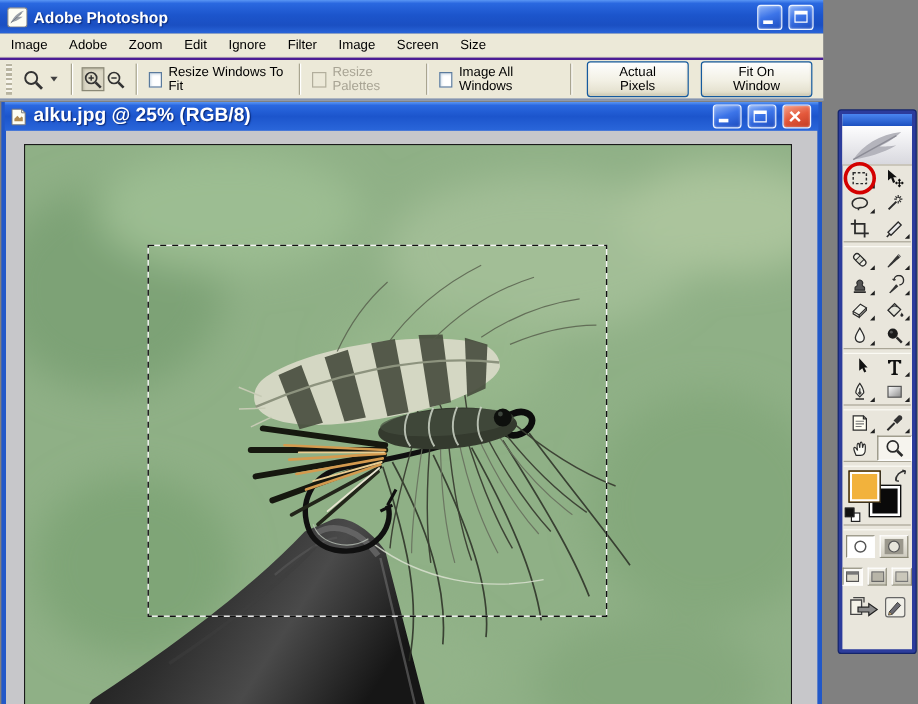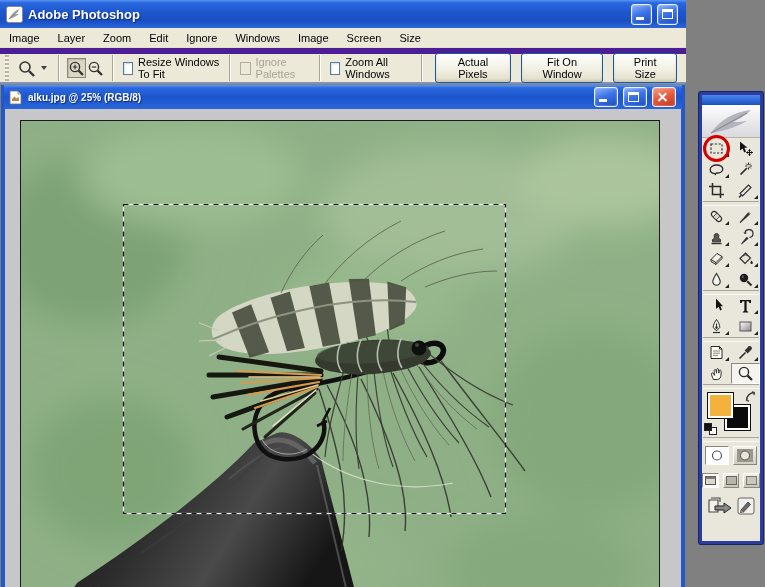--- a/index.html
+++ b/index.html
@@ -26,21 +26,21 @@
   .xpbtn .g-x1,.xpbtn .g-x2 { position:absolute; left:4px; top:8px; width:11px; height:2.4px; background:#fff; }
   .xpbtn .g-x1 { transform:rotate(45deg);} .xpbtn .g-x2 { transform:rotate(-45deg);}
 
   
   .menubar { height:20px; background:#ece9d8; display:flex; align-items:center; border-bottom:1px solid #e2dfc8; }
   .menubar .mi { padding:2px 9px; color:#000; cursor:default; }
 
   
   .optionsbar {
     height:36px; background:#ece9d8; display:flex; align-items:center;
-    border-top:6px solid #4c1d95; border-bottom:2px solid #8494b0; padding:0 4px;
+    border-top:2px solid #4c1d95; border-bottom:2px solid #8494b0; padding:0 4px;
   }
   .grip { width:5px; height:26px; margin:0 4px 0 1px;
     background:repeating-linear-gradient(180deg,#b8b4a0 0 2px,#f6f4ea 2px 4px); }
   .obsep { width:2px; height:26px; margin:0 7px;
     border-left:1px solid #a9a590; border-right:1px solid #fff; }
   .toolpreset { display:flex; align-items:center; gap:3px; padding:2px 4px; }
   .dropdn { width:0; height:0; border-left:3.5px solid transparent; border-right:3.5px solid transparent; border-top:4px solid #404040; margin-left:2px; }
   .zbtn { width:20px; height:20px; display:flex; align-items:center; justify-content:center; border:1px solid transparent; }
   .zbtn.pressed { border:1px solid #8a8876; background:#dcd8c6; box-shadow:inset 1px 1px 2px #b8b4a0; }
   .chk { display:flex; align-items:center; gap:5px; margin:0 2px; }
@@ -60,21 +60,21 @@
   .docwin {
     position:absolute; left:1px; top:1px; width:684px; height:540px;
     border:4px solid #2258c8; border-top:none; border-radius:0 0 2px 2px;
     background:#c7c7ca;
   }
   .doctitle {
     height:24px; display:flex; align-items:center; padding:0 4px; margin:0 -1px;
     background:linear-gradient(180deg,#5a96f4 0%,#2a68e0 12%,#1c55cc 50%,#2a66da 100%);
   }
   .doctitle .docicon { width:15px; height:15px; margin-right:5px; }
-  .doctitle .dtext { color:#fff; font-weight:bold; font-size:10px; text-shadow:1px 1px 1px #0a2a7a; flex:1; }
+  .doctitle .dtext { color:#fff; font-weight:bold; font-size:16px; text-shadow:1px 1px 1px #0a2a7a; flex:1; }
   .doctitle .winbtns .xpbtn { width:24px; height:20px; }
   .doccanvas { position:relative; width:100%; height:505px; padding:11px 0 0 15px; }
   .photo { position:relative; width:640px; height:500px; border:1px solid #1a1a1a; background:#8fb086; overflow:hidden; }
   .photo svg { display:block; }
 
   
   .toolbox {
     position:absolute; left:699px; top:8px; width:64px; height:452px;
     background:#e9e6dc; border:3px solid #2c3c9c; border-radius:2px;
     box-shadow:0 0 0 1px #14246a;
@@ -127,25 +127,25 @@
           <span class="g-min"></span>
         </span>
       <span class="xpbtn">
           <span class="g-max"></span>
         </span>
     </span>
   </div>
 
   <div class="menubar">
     <span class="mi">Image</span>
-    <span class="mi">Layer</span>
+    <span class="mi">Adobe</span>
     <span class="mi">Zoom</span>
     <span class="mi">Edit</span>
     <span class="mi">Ignore</span>
-    <span class="mi">Windows</span>
+    <span class="mi">Filter</span>
     <span class="mi">Image</span>
     <span class="mi">Screen</span>
     <span class="mi">Size</span>
   </div>
 
   <div class="optionsbar">
     <span class="grip"></span>
     <span class="toolpreset">
       <svg width="19" height="19" viewBox="0 0 19 19">
         <circle cx="8" cy="8" r="5" fill="none" stroke="#333" stroke-width="1.6"></circle>
@@ -169,31 +169,30 @@
       </svg>
     </span>
     <span class="obsep"></span>
     <label class="chk">
       <span class="chkbox"></span>
       <span class="chklabel">Resize Windows To Fit</span>
     </label>
     <span class="obsep"></span>
     <label class="chk disabled">
       <span class="chkbox"></span>
-      <span class="chklabel">Ignore Palettes</span>
+      <span class="chklabel">Resize Palettes</span>
     </label>
     <span class="obsep"></span>
     <label class="chk">
       <span class="chkbox"></span>
-      <span class="chklabel">Zoom All Windows</span>
+      <span class="chklabel">Image All Windows</span>
     </label>
     <span class="obsep"></span>
     <button class="pushbtn">Actual Pixels</button>
     <button class="pushbtn">Fit On Window</button>
-    <button class="pushbtn">Print Size</button>
   </div>
 
   <div class="workspace">
 
     <div class="docwin">
       <div class="doctitle">
         <svg class="docicon" viewBox="0 0 15 15">
           <path d="M2,1 h8 l3,3 v10 h-11 Z" fill="#fdfdf2" stroke="#777" stroke-width="0.8"></path>
           <path d="M10,1 v3 h3" fill="none" stroke="#777" stroke-width="0.8"></path>
           <path d="M4,9 l2.5,-2.5 2,2 1.5,-1.5 1,1 v3 h-7 Z" fill="#b08a50"></path>

